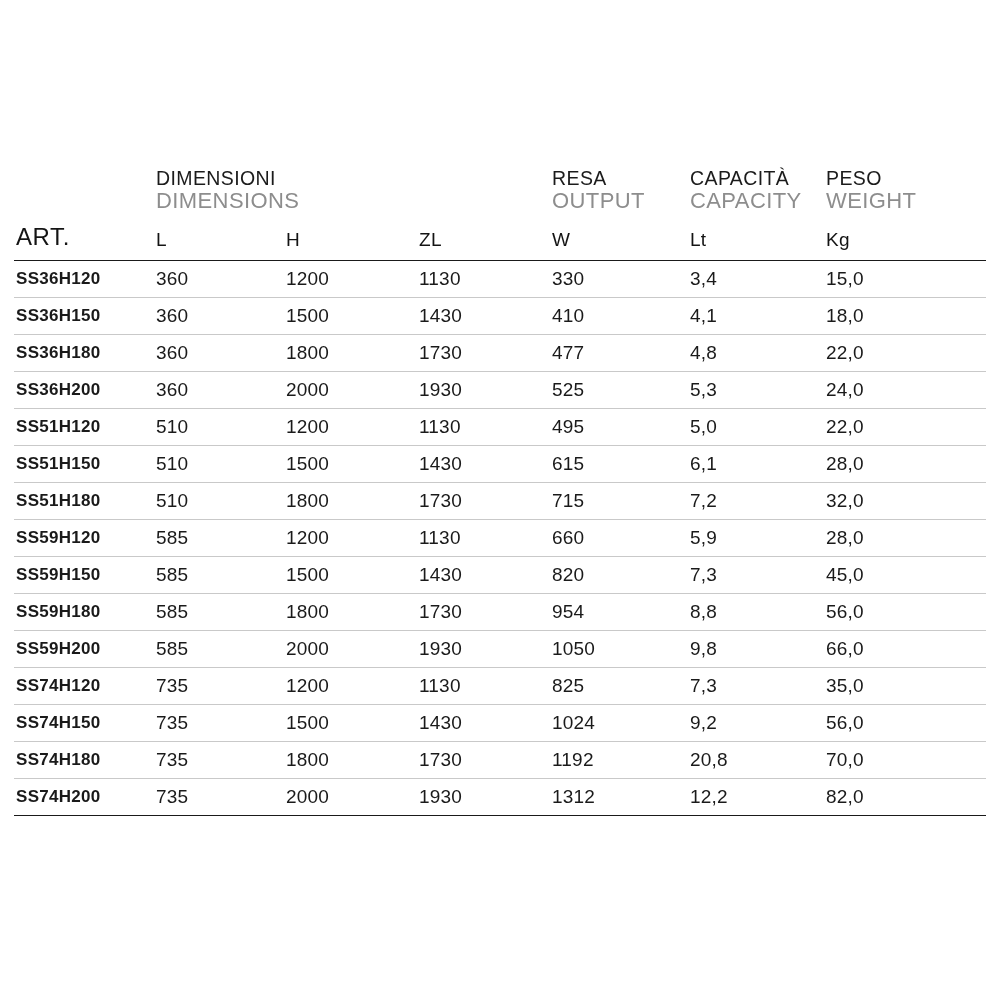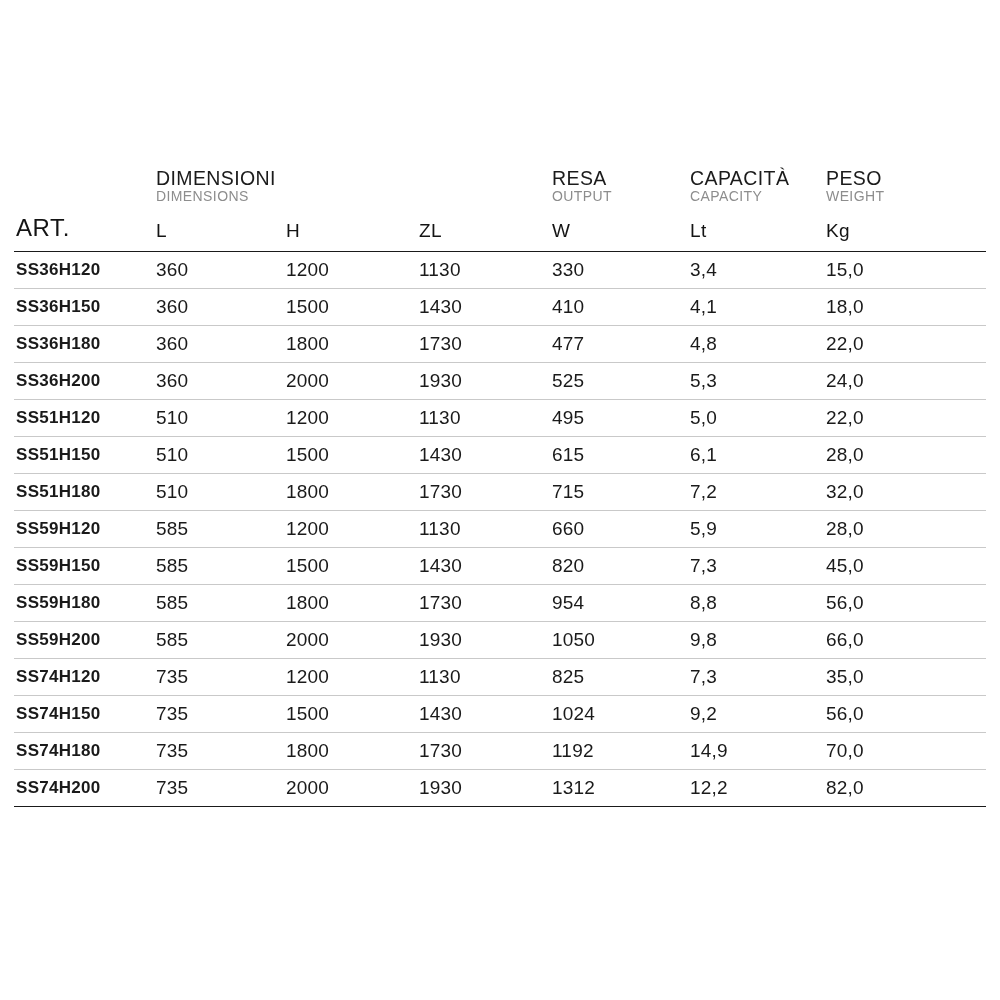--- a/index.html
+++ b/index.html
@@ -51,21 +51,21 @@
     line-height: 1.08;
     padding-left: 2px;
   }
   .grp .it {
     font-size: 19.5px;
     letter-spacing: 0.4px;
     color: #1b1b1b;
     white-space: nowrap;
   }
   .grp .en {
-    font-size: 14px;
+    font-size: 22px;
     letter-spacing: 0.4px;
     color: #8d8d8d;
     white-space: nowrap;
   }
 
   
   tr.head-row td {
     font-size: 19px;
     letter-spacing: 0.3px;
     padding: 0 0 9px 2px;
@@ -266,21 +266,21 @@
         <td>1024</td>
         <td>9,2</td>
         <td>56,0</td>
       </tr>
       <tr class="data-row">
         <td class="art-cell">SS74H180</td>
         <td>735</td>
         <td>1800</td>
         <td>1730</td>
         <td>1192</td>
-        <td>14,9</td>
+        <td>20,8</td>
         <td>70,0</td>
       </tr>
       <tr class="data-row">
         <td class="art-cell">SS74H200</td>
         <td>735</td>
         <td>2000</td>
         <td>1930</td>
         <td>1312</td>
         <td>12,2</td>
         <td>82,0</td>

